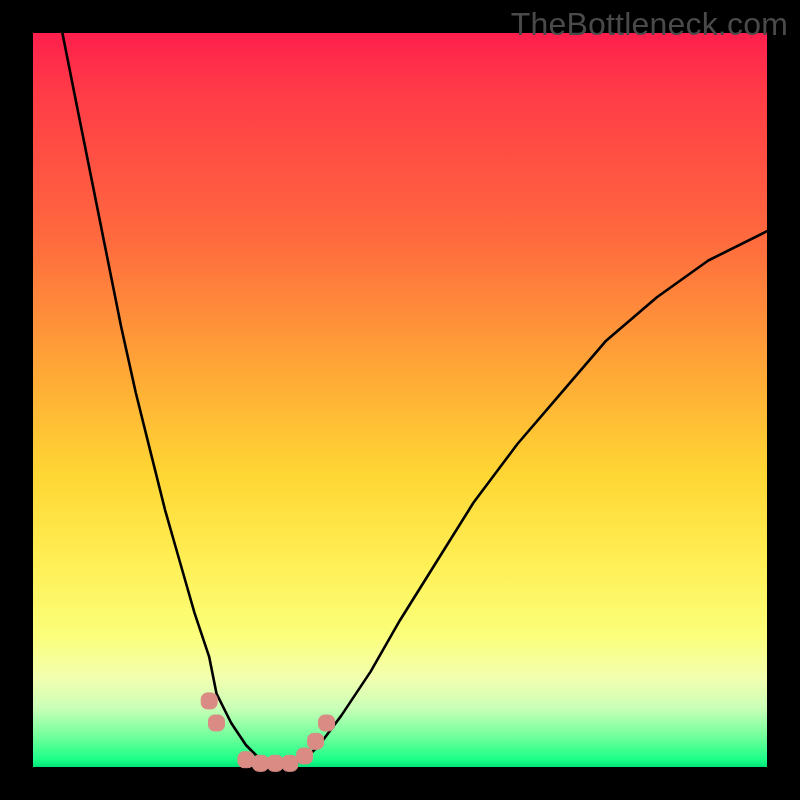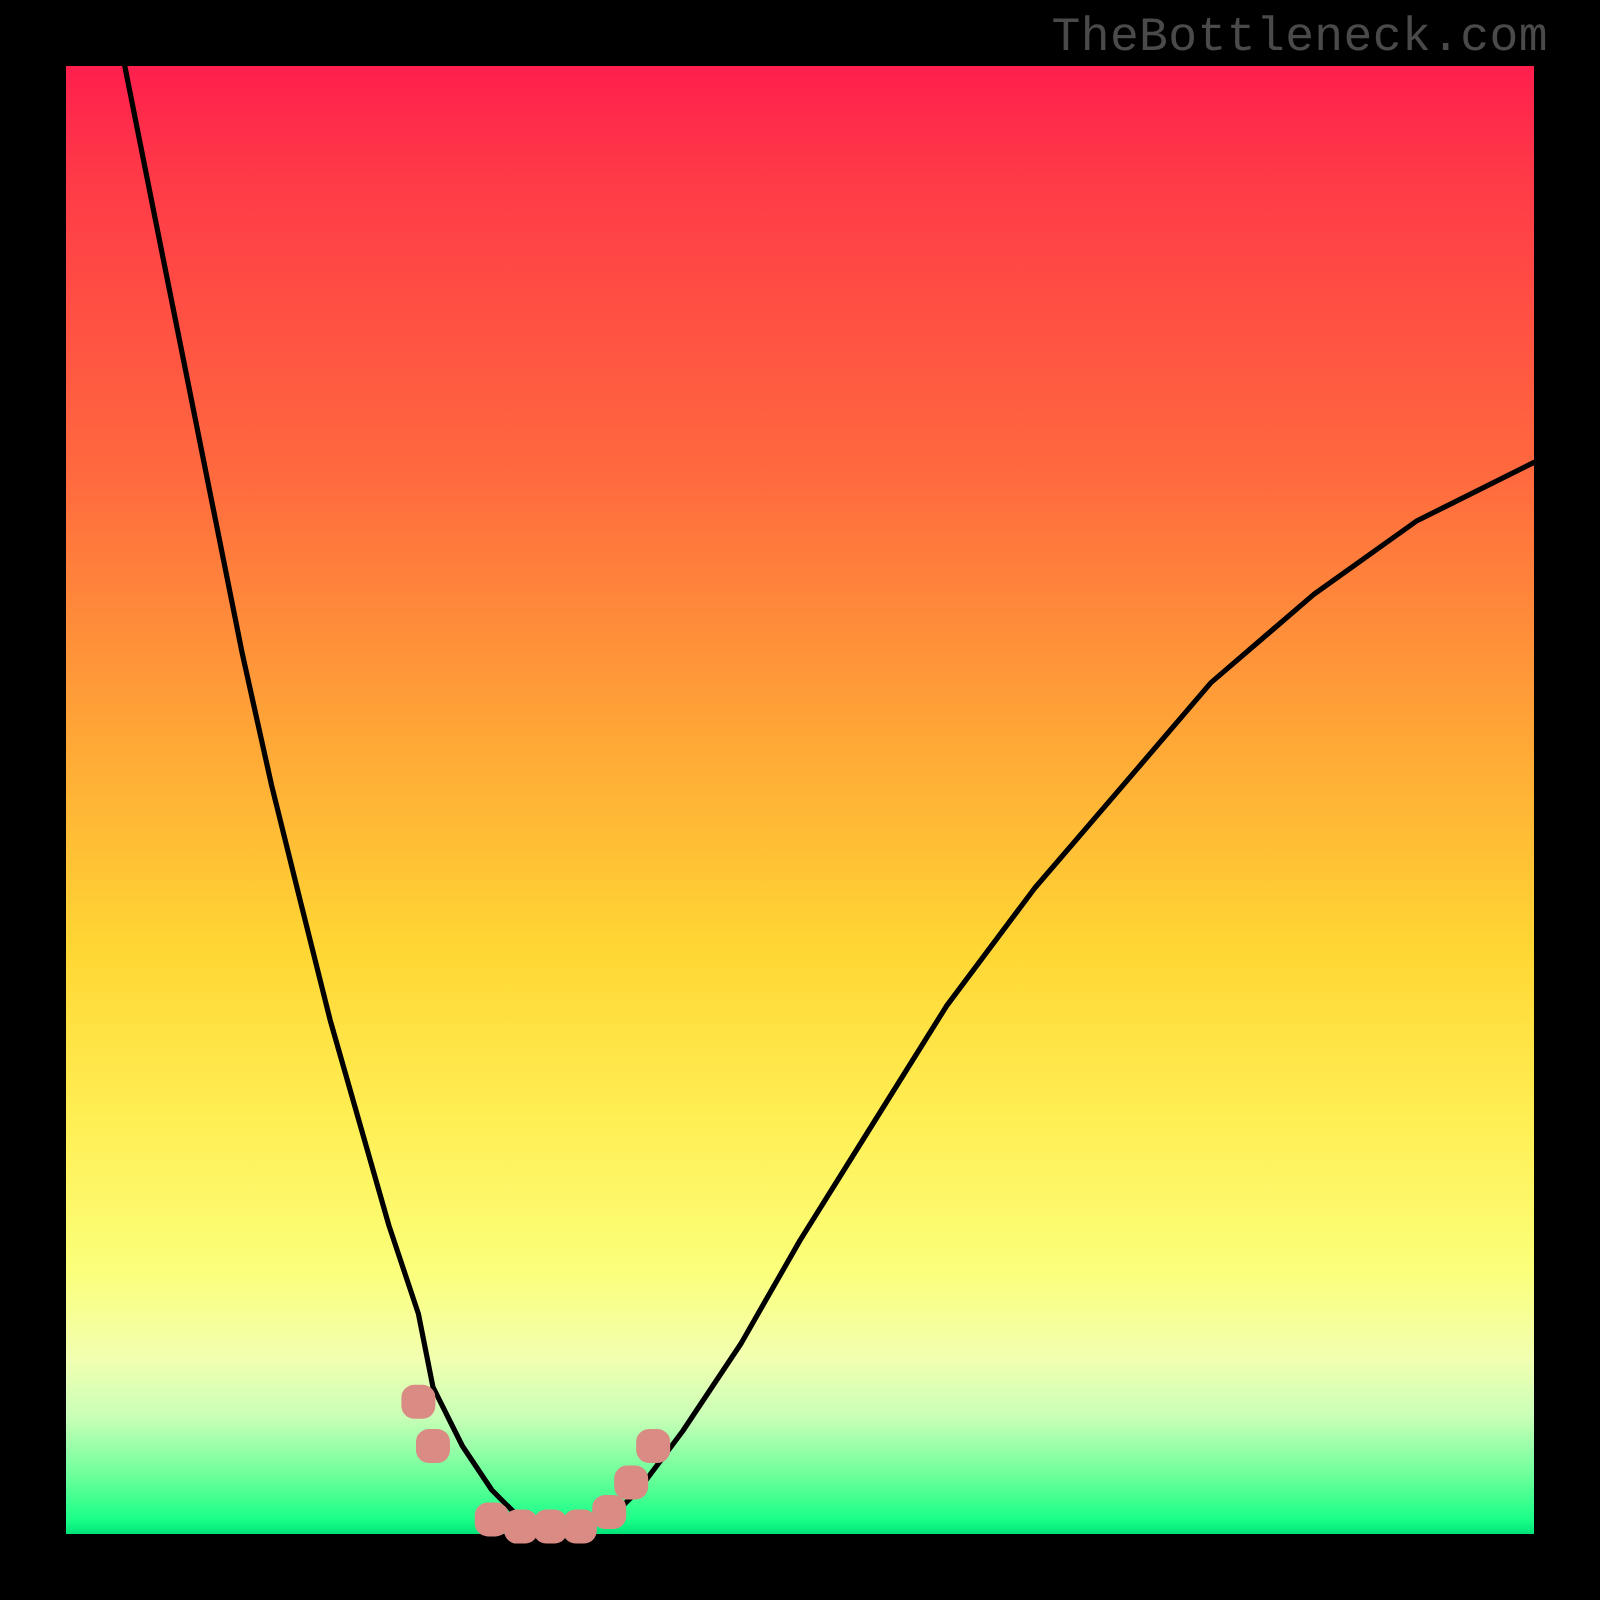--- a/index.html
+++ b/index.html
@@ -36,28 +36,27 @@
       #f2ffb0 88%,
       #c9ffb7 92%,
       #6dff9a 96%,
       #1bff88 99%,
       #00e37a 100%
     );
   }
   .watermark {
     position: absolute;
     top: 6px;
-    right: 26px;
+    right: 12px;
     color: #4a4a4a;
-    font-size: 24px;
+    font-size: 32px;
     font-weight: 500;
     letter-spacing: 0.2px;
     z-index: 5;
     user-select: none;
-    font-family: Liberation Mono, monospace;
   }
   svg.overlay {
     position: absolute;
     left: 0;
     top: 0;
     width: 734px;
     height: 734px;
     overflow: visible;
   }
   .curve {

